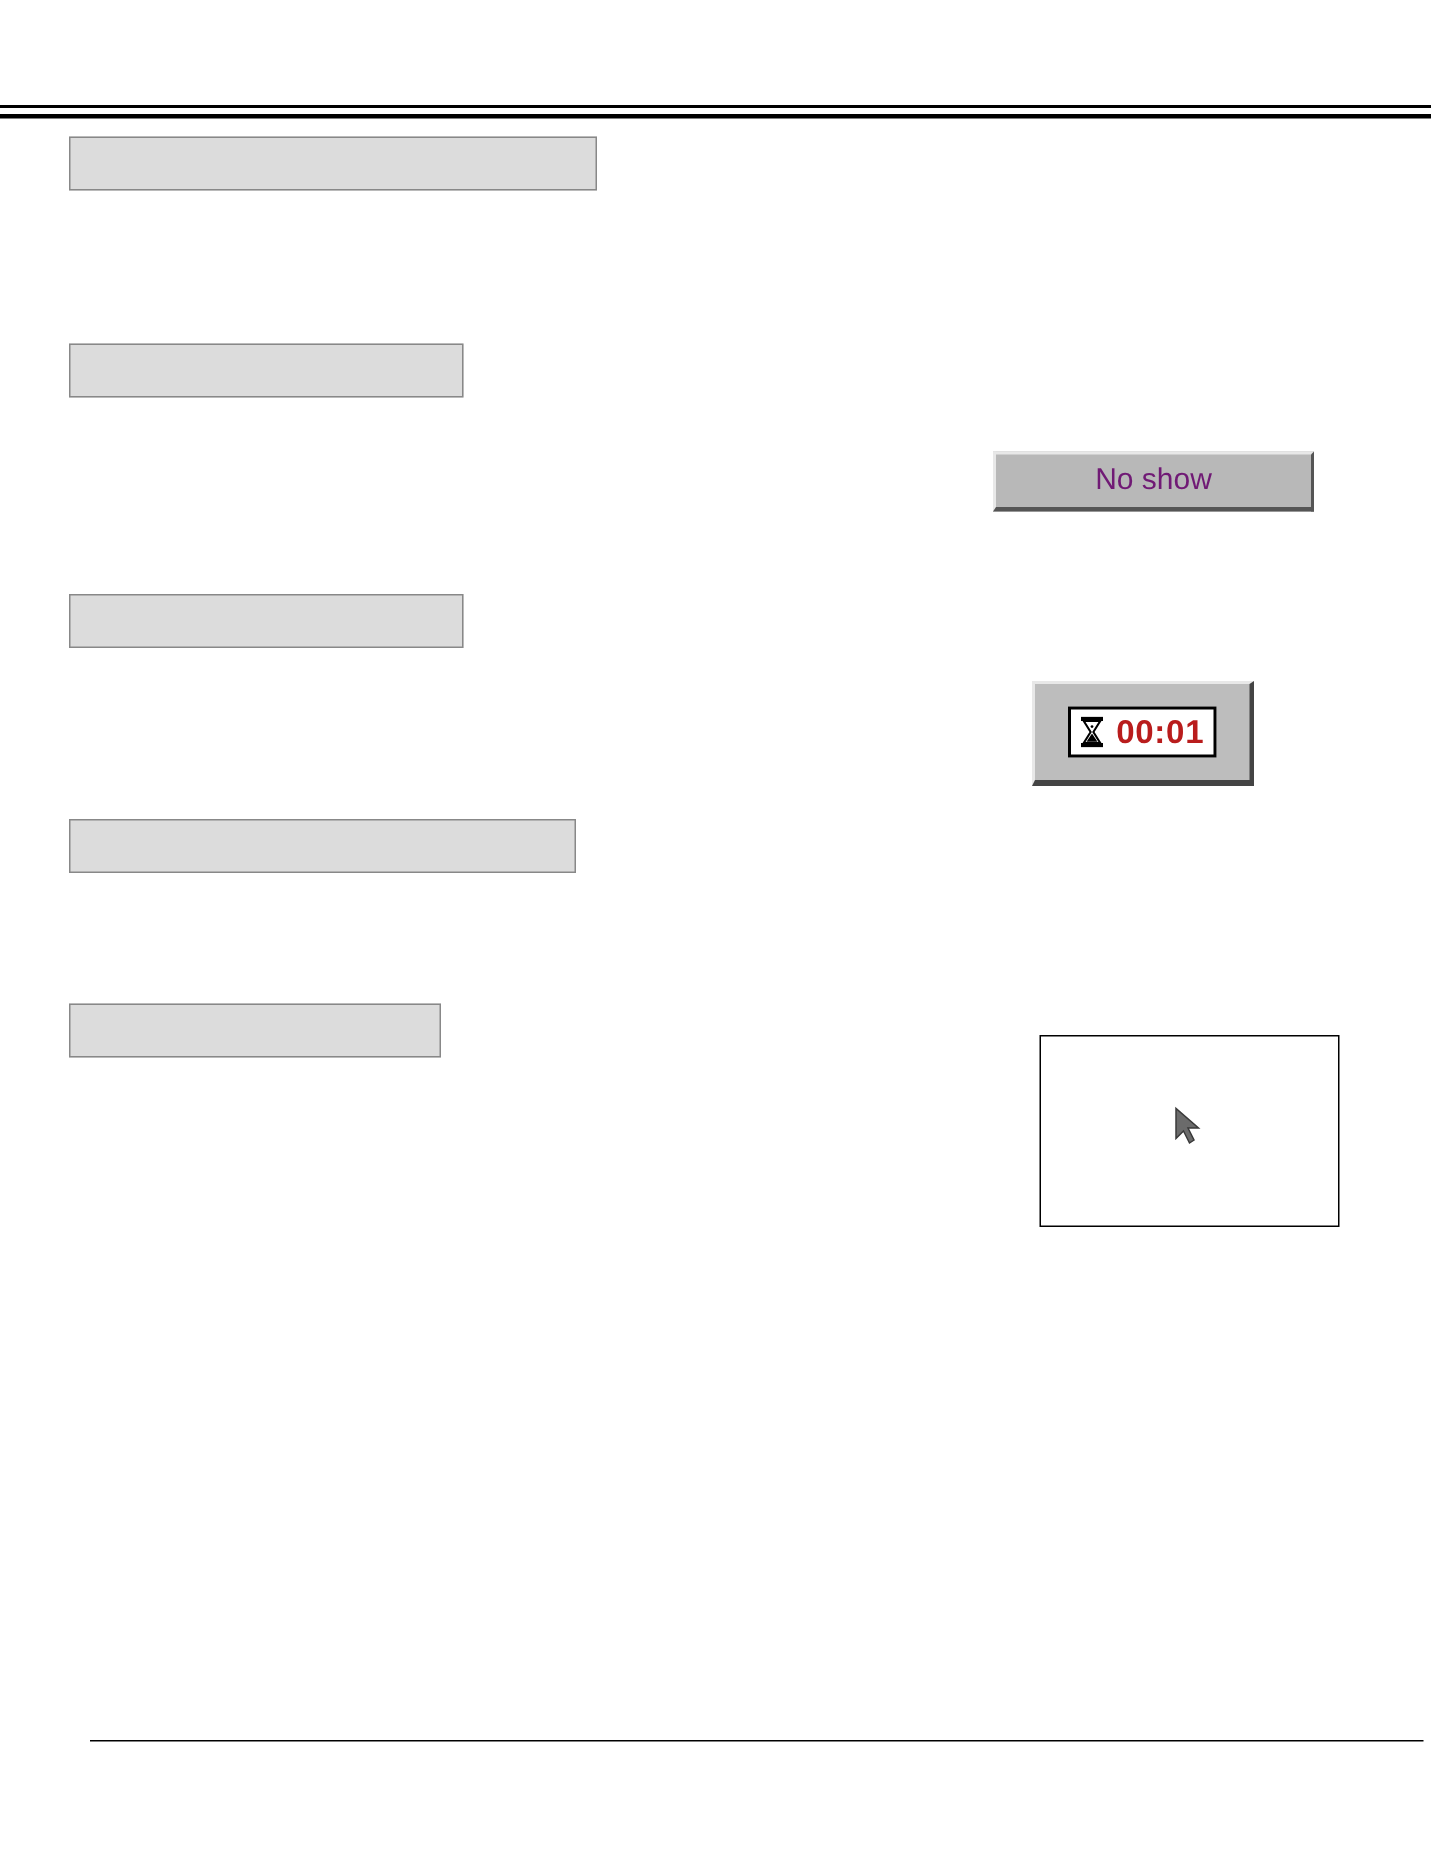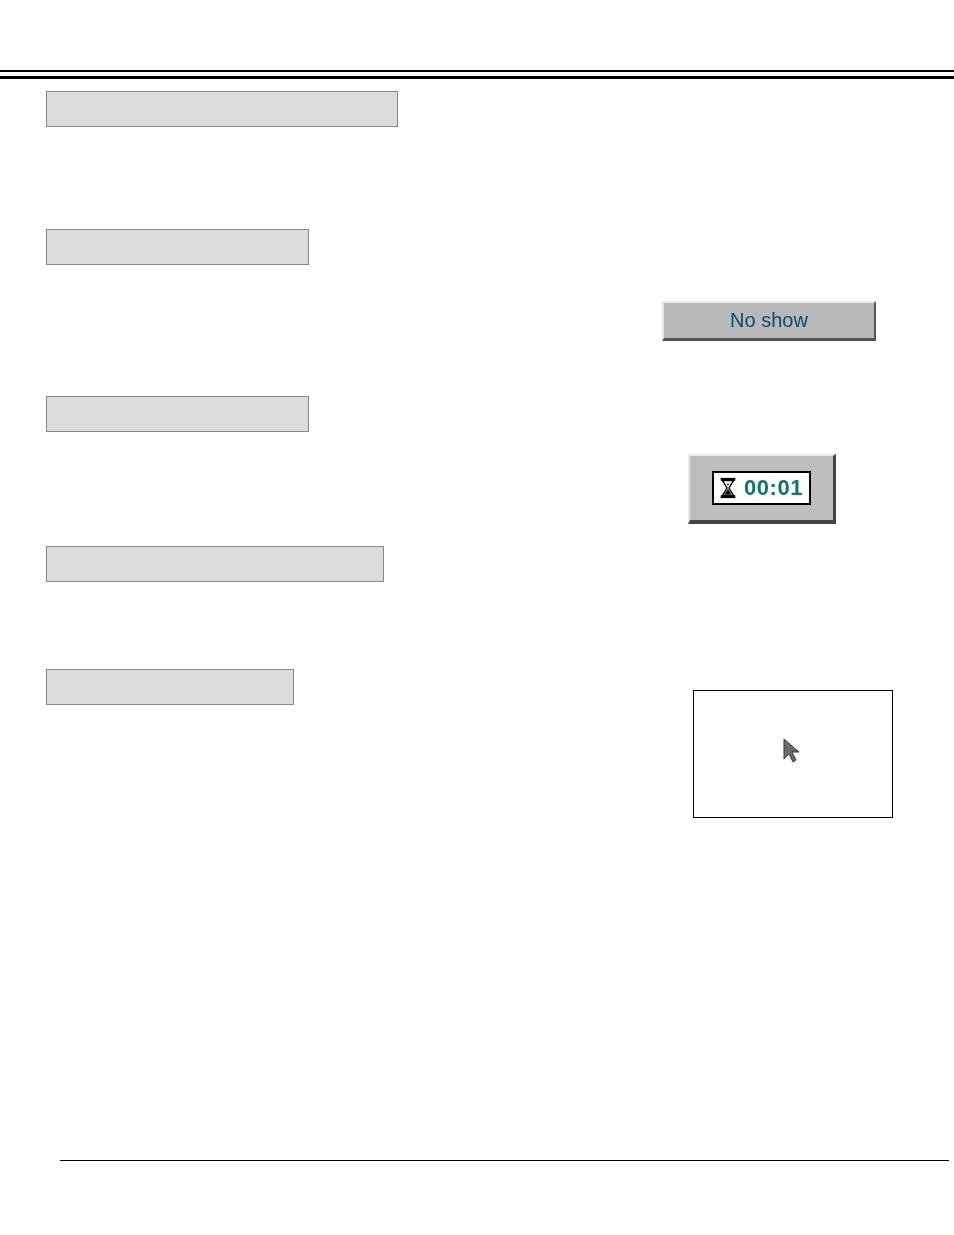--- a/index.html
+++ b/index.html
@@ -29,21 +29,21 @@
   height:36px;
 }
 .no-show-btn{
   position:absolute;
   background:#b8b8b8;
   border-top:2px solid #e8e8e8;
   border-left:2px solid #e8e8e8;
   border-right:2px solid #555;
   border-bottom:3px solid #555;
   box-sizing:border-box;
-  color:#0c4a6e;
+  color:#701a75;
   font-family:Arial,Helvetica,sans-serif;
   font-size:20px;
   display:flex;
   align-items:center;
   justify-content:center;
 }
 .timer-btn{
   position:absolute;
   background:#bdbdbd;
   border-top:2px solid #e8e8e8;
@@ -73,21 +73,21 @@
   justify-content:center;
 }
 .hourglass-box svg{
   width:22px;
   height:22px;
 }
 .timer-text{
   font-family:Arial,Helvetica,sans-serif;
   font-weight:bold;
   font-size:22px;
-  color:#0f766e;
+  color:#b91c1c;
   letter-spacing:0.5px;
 }
 .cursor-box{
   position:absolute;
   border:1px solid #000;
   background:#ffffff;
   box-sizing:border-box;
 }
 .cursor-box svg{
   position:absolute;

